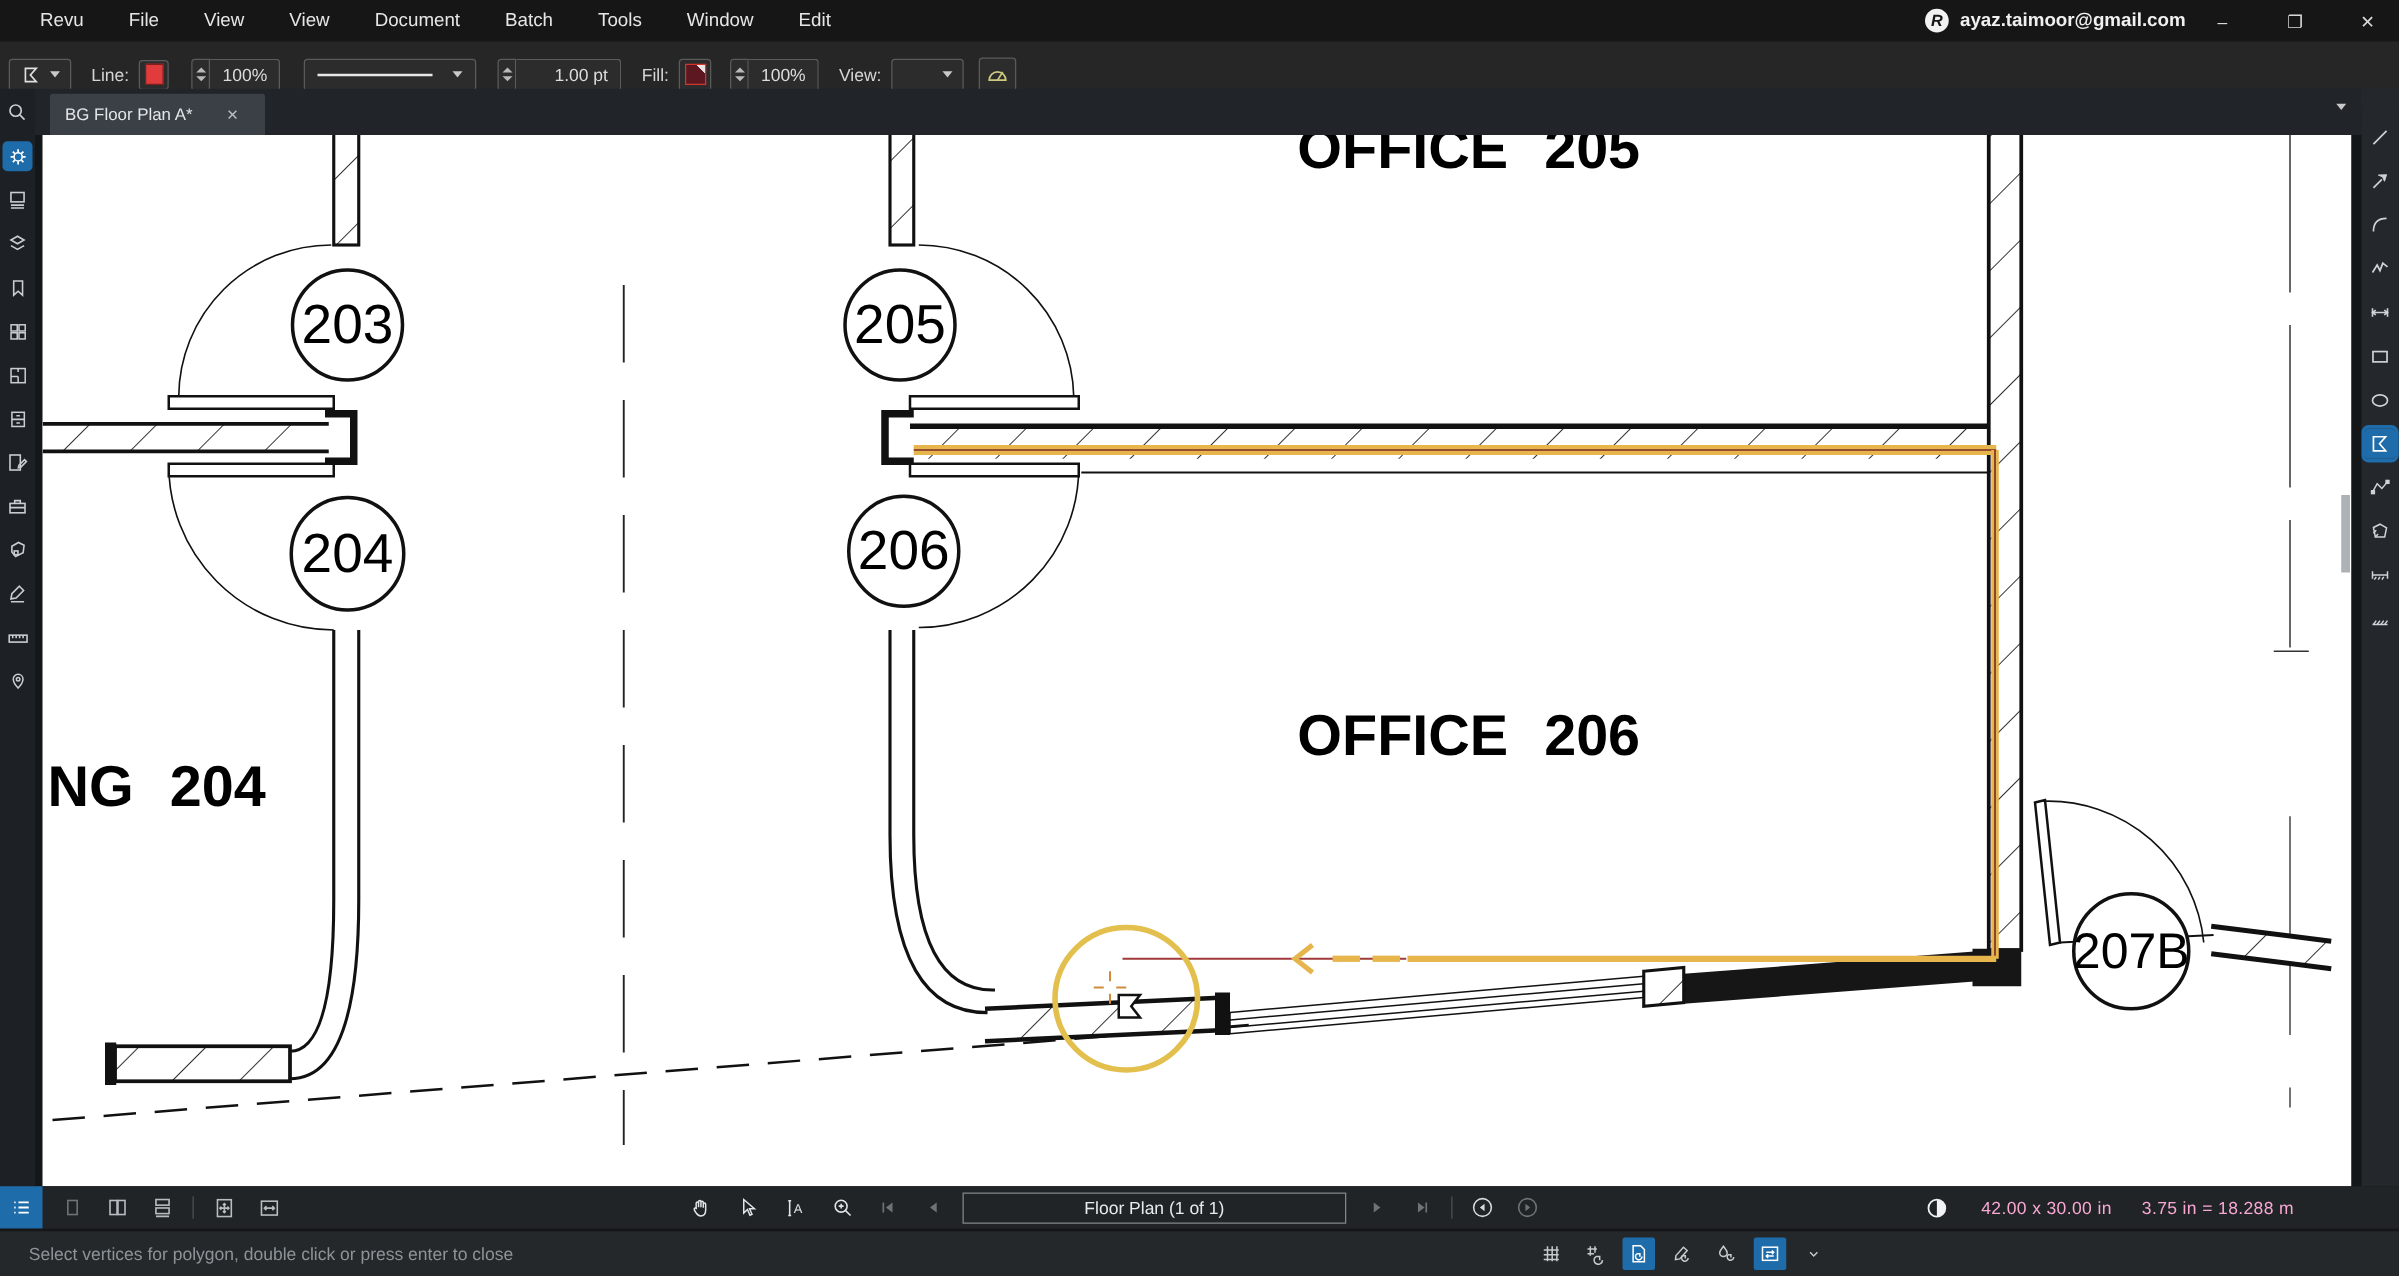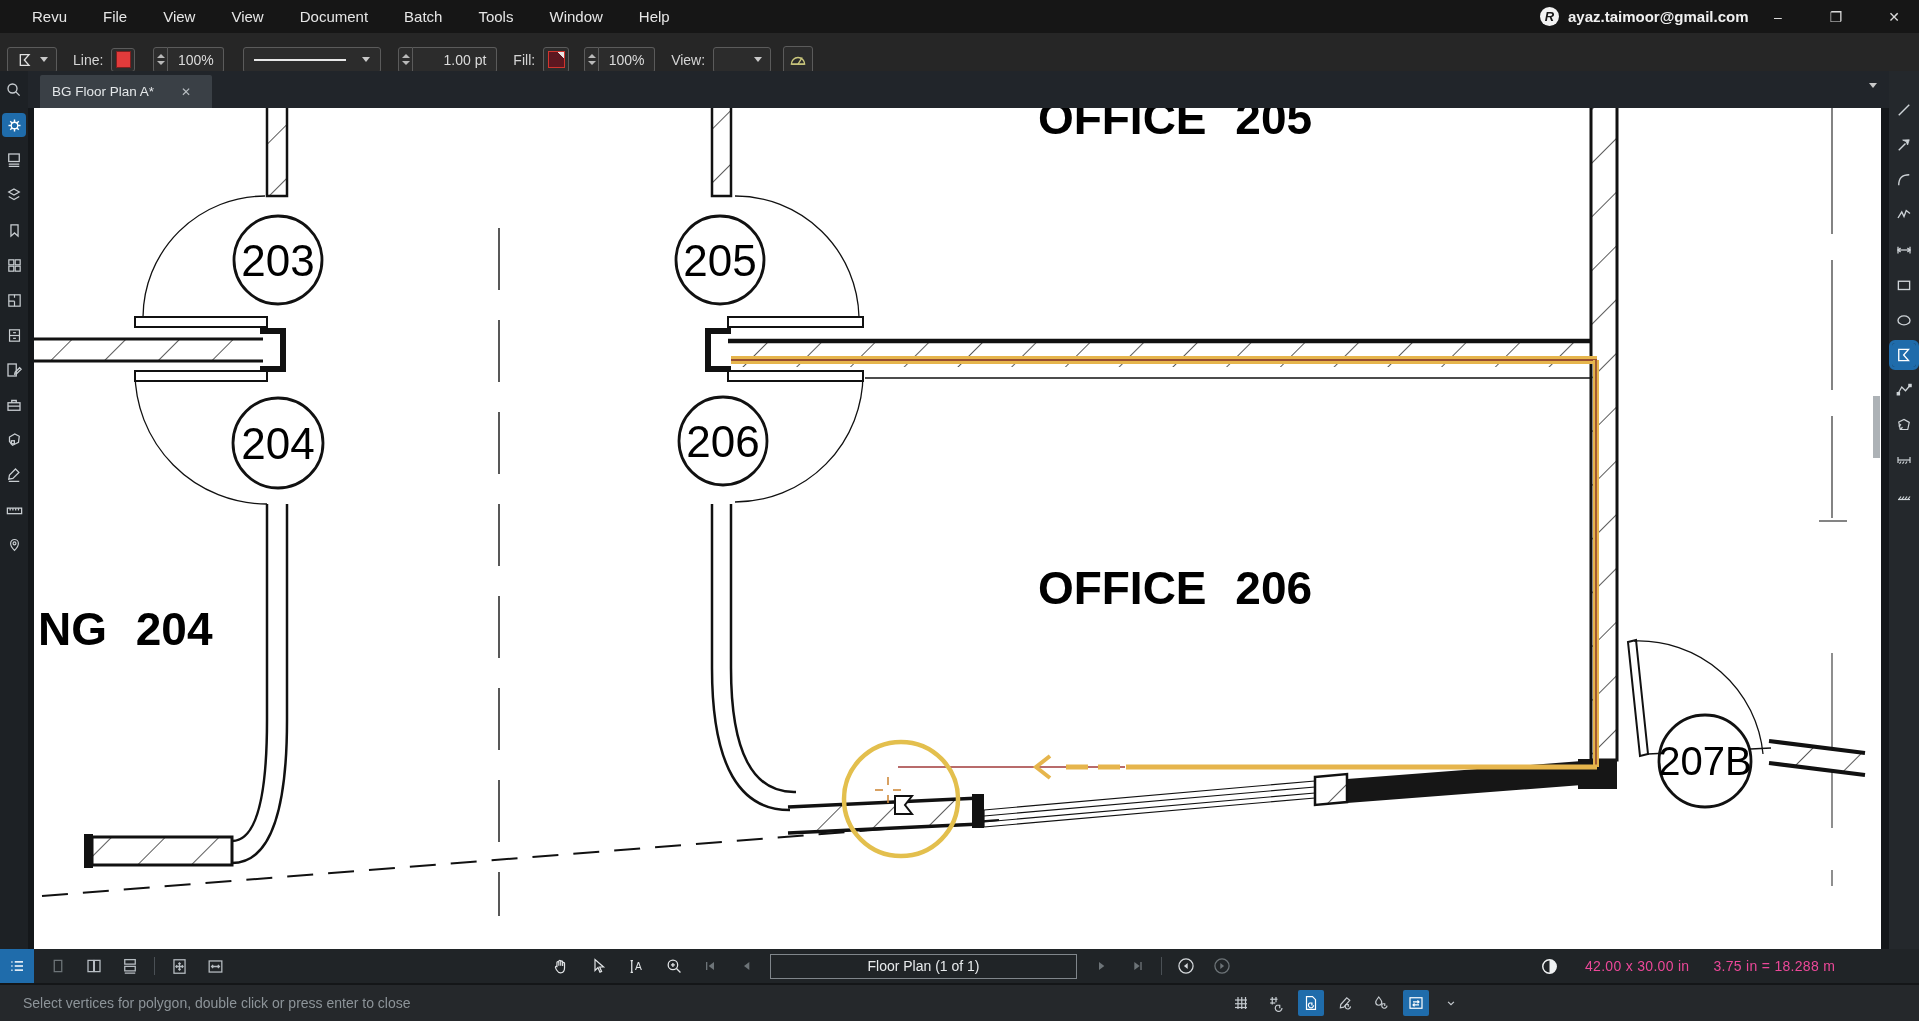--- a/index.html
+++ b/index.html
@@ -41,40 +41,40 @@
   #gapR{left:1881px;top:108px;width:8px;height:841px;background:#14171a}
   svg text{font-family:"Liberation Sans",sans-serif}
   
   #navbar{left:0;top:949px;width:1919px;height:34px;background:#202427;color:#b7bdc2}
   .nav-g{position:absolute;top:0;height:34px;display:flex;align-items:center;gap:12px}
   .nv{width:24px;height:24px;display:flex;align-items:center;justify-content:center}
   .nav-div{width:1px;height:18px;background:#4a5055}
   #mltoggle{position:absolute;left:0;top:0;width:34px;height:34px;background:#1f6cab;color:#fff;display:flex;align-items:center;justify-content:center}
   #pagebox{width:307px;height:25px;border:1px solid #80868b;color:#e8ebed;font-size:14px;display:flex;align-items:center;justify-content:center}
   .dim{color:#6d7478}
-  .meas{font-size:14px;color:#ec4899;letter-spacing:.3px}
+  .meas{font-size:14px;color:#f9a8d4;letter-spacing:.3px}
   
   #statusbar{left:0;top:983px;width:1919px;height:38px;background:#25282b;border-top:2px solid #141618;display:flex;align-items:center;color:#8d9499}
   #hint{margin-left:23px;font-size:14px}
   .sb-ic{width:26px;height:26px;display:flex;align-items:center;justify-content:center;color:#c6cbd0}
   .sb-ic.active{background:#1f6cab;color:#fff;border-radius:2px}
 </style>
 </head>
 <body>
 
 <div id="menubar" class="abs">
   <div class="menu-item">Revu</div>
   <div class="menu-item">File</div>
   <div class="menu-item">View</div>
   <div class="menu-item">View</div>
   <div class="menu-item">Document</div>
   <div class="menu-item">Batch</div>
   <div class="menu-item">Tools</div>
   <div class="menu-item">Window</div>
-  <div class="menu-item">Help</div>
+  <div class="menu-item">Edit</div>
   <div id="acct">
     <span id="logo">R</span>
     <span>ayaz.taimoor@gmail.com</span>
   </div>
   <div class="winctl" style="left:1755px">–</div>
   <div class="winctl" style="left:1813px">❐</div>
   <div class="winctl" style="left:1871px">✕</div>
 </div>
 
 <div id="toolbar" class="abs">

